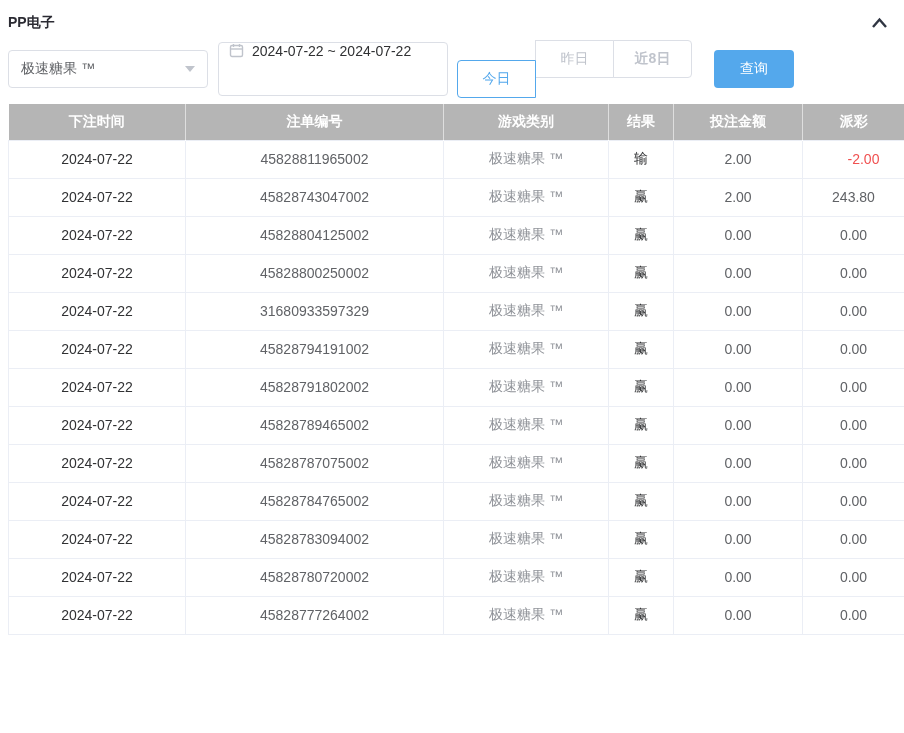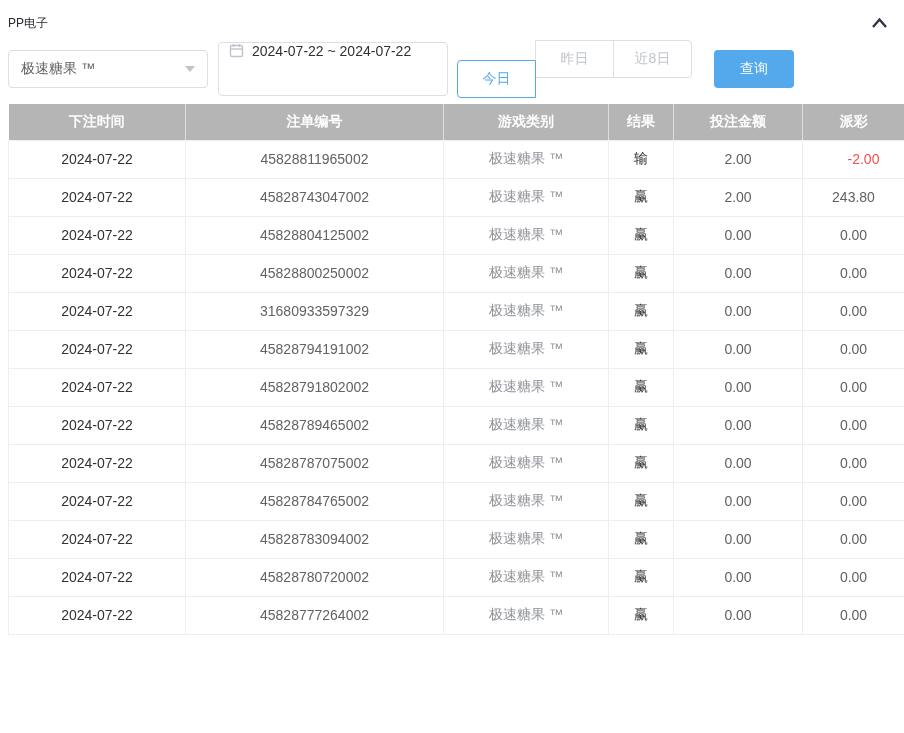--- a/index.html
+++ b/index.html
@@ -15,21 +15,21 @@
     font-size: 14px;
     color: #303133;
   }
   .container { padding: 10px 0 0 8px; width: 904px; }
 
   
   .panel-header {
     display: flex; justify-content: space-between; align-items: center;
     padding-right: 16px; height: 26px;
   }
-  .panel-title { font-size: 12px; font-weight: normal; color: #2b2b33; }
+  .panel-title { font-size: 14px; font-weight: bold; color: #2b2b33; }
   .collapse-btn { cursor: pointer; display: flex; align-items: center; }
 
   
   .filters { display: flex; align-items: center; margin-top: 14px; height: 38px; }
   .select-box {
     width: 200px; height: 38px;
     border: 1px solid #dcdfe6; border-radius: 4px;
     display: flex; align-items: center; justify-content: space-between;
     padding: 0 12px; color: #606266; cursor: pointer; background: #fff;
   }
@@ -46,21 +46,21 @@
   }
   .date-box .cal { margin-right: 8px; display: flex; align-items: center; }
   .btn-group { display: flex; margin-left: 9px; }
   .btn-group button {
     height: 38px; width: 79px; background: #fff;
     border: 1px solid #dcdfe6; color: #c0c4cc;
     font-size: 14px; cursor: pointer; margin-left: -1px;
     font-family: inherit;
   }
   .btn-group button:first-child { border-radius: 4px 0 0 4px; margin-left: 0; }
-  .btn-group button:last-child { border-radius: 0 4px 4px 0; }
+  .btn-group button:last-child { border-radius: 0 4px 4px 0; font-weight: bold; }
   .btn-group button.active {
     color: var(--accent); border-color: var(--accent);
     position: relative; z-index: 1; margin-top: 20px;
   }
   .query-btn {
     height: 38px; width: 80px; margin-left: 22px;
     background: var(--accent); color: #fff; border: none; border-radius: 4px;
     font-size: 14px; cursor: pointer; font-family: inherit;
   }
 

